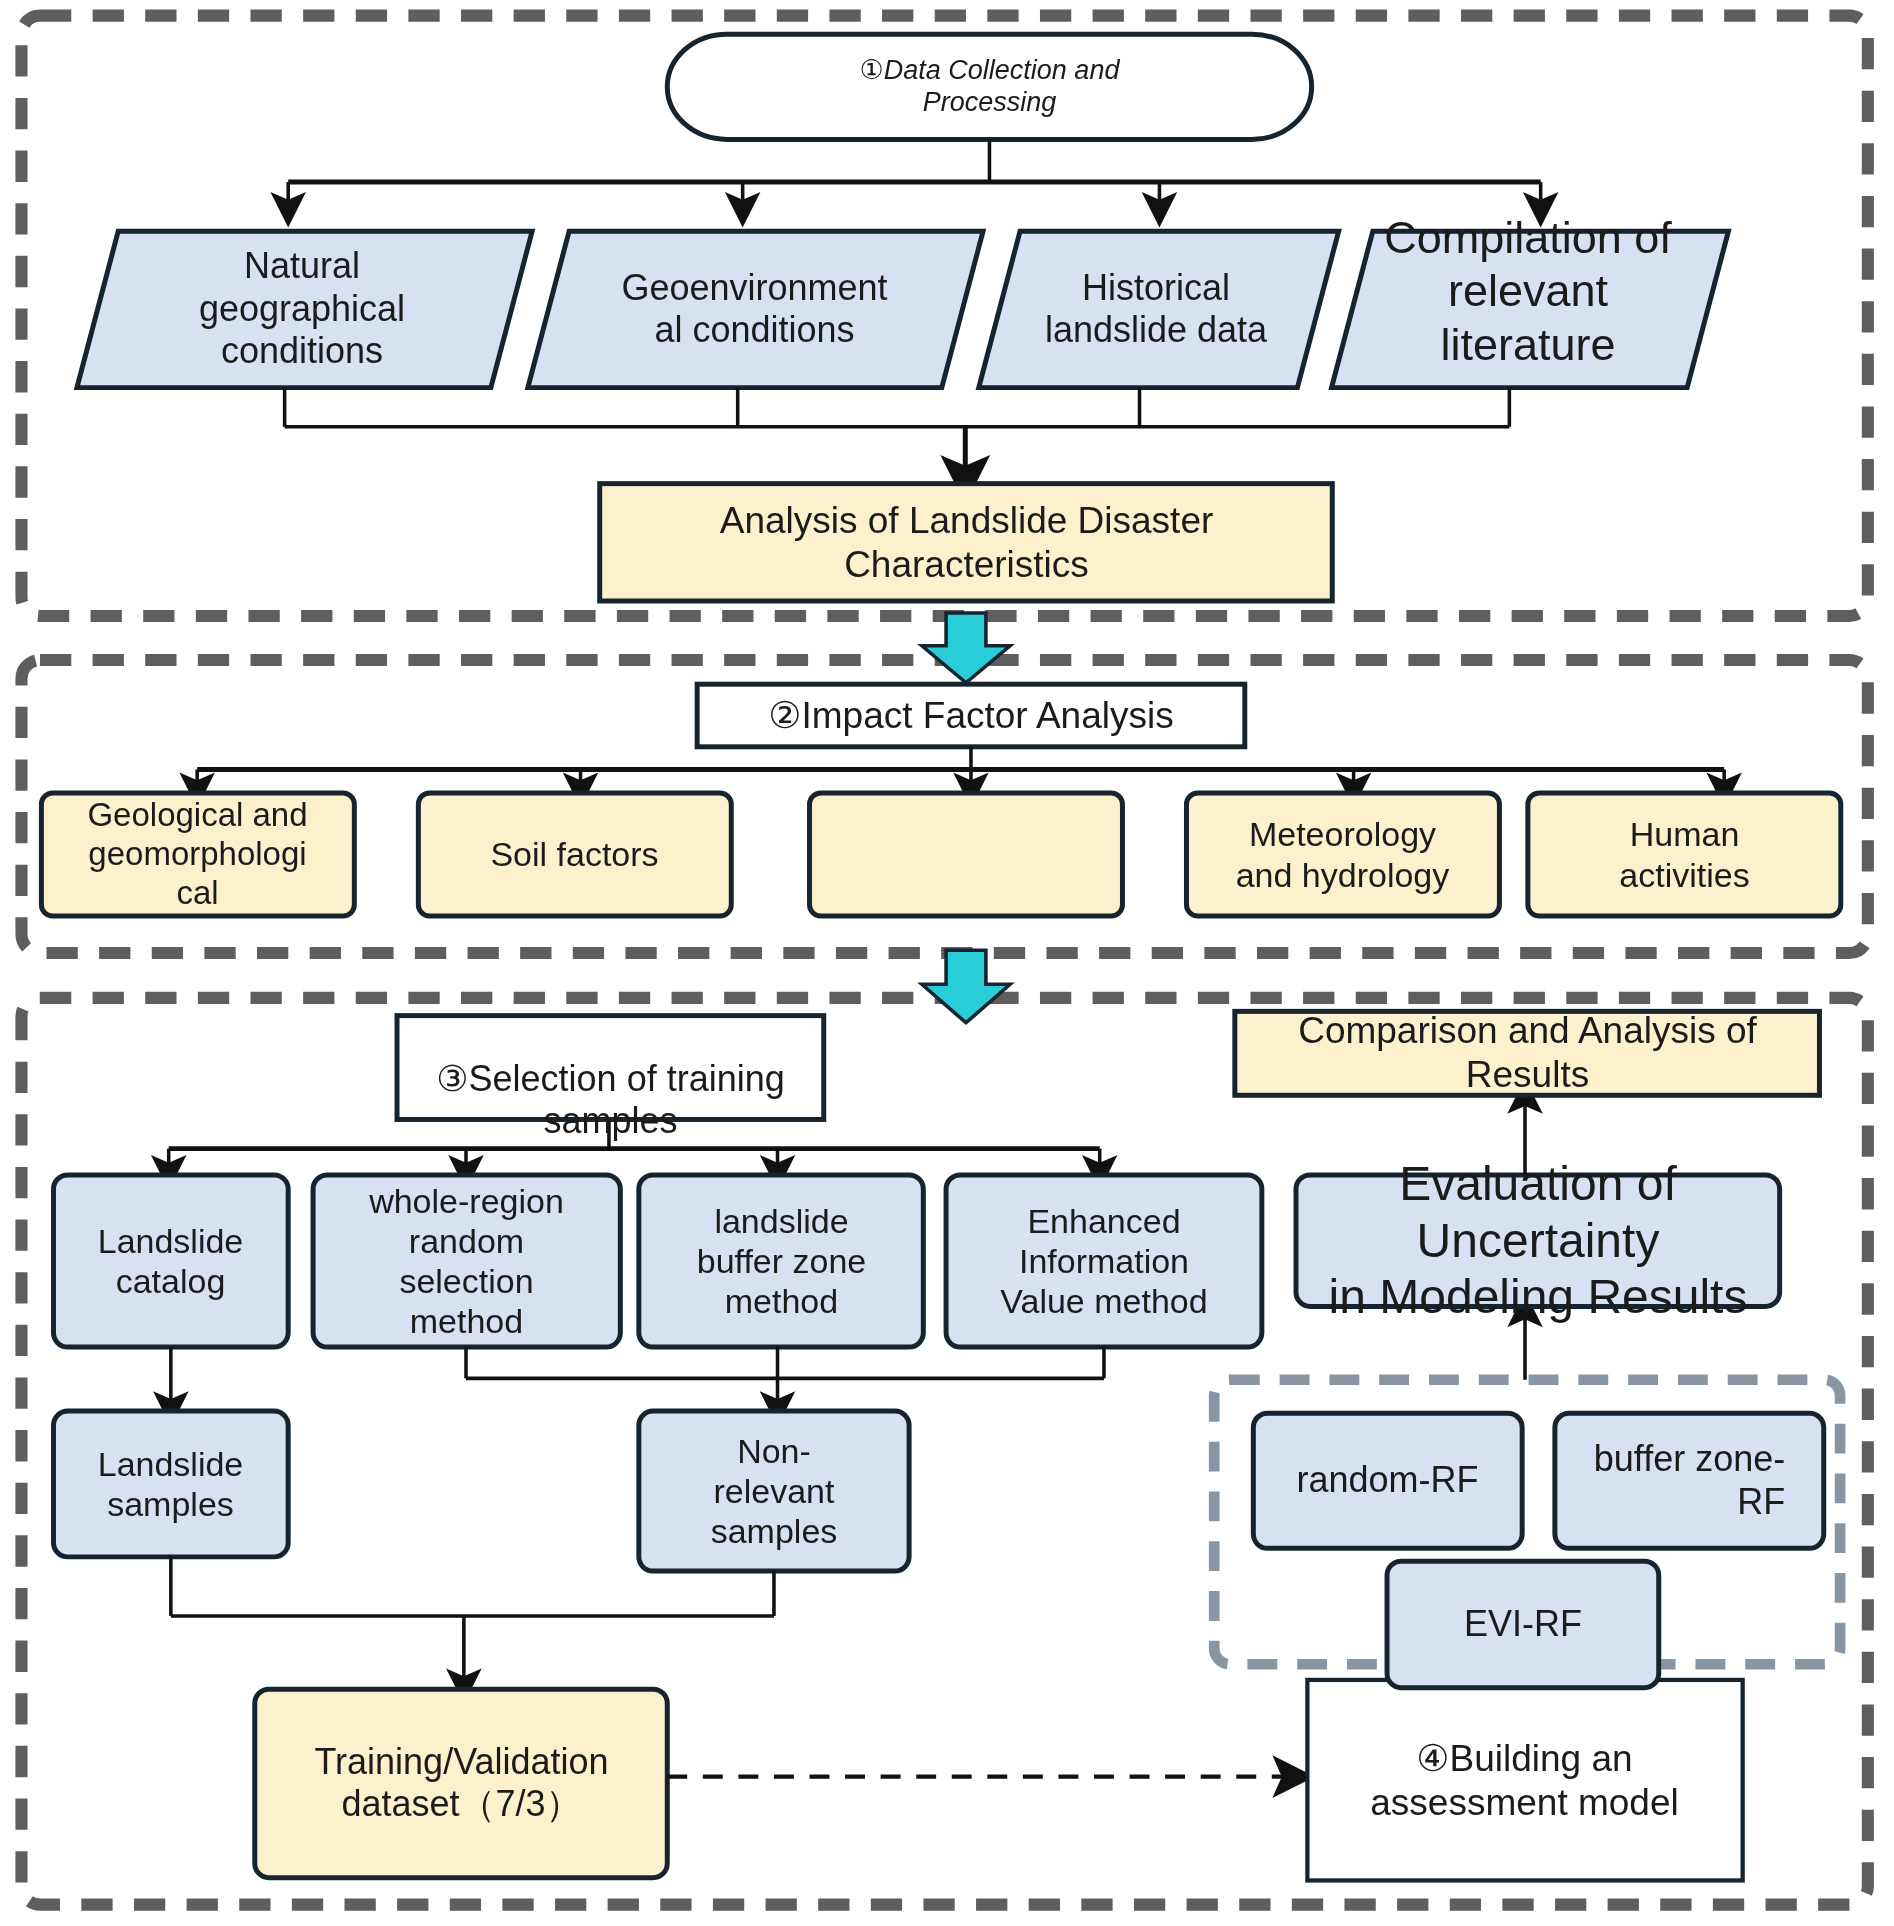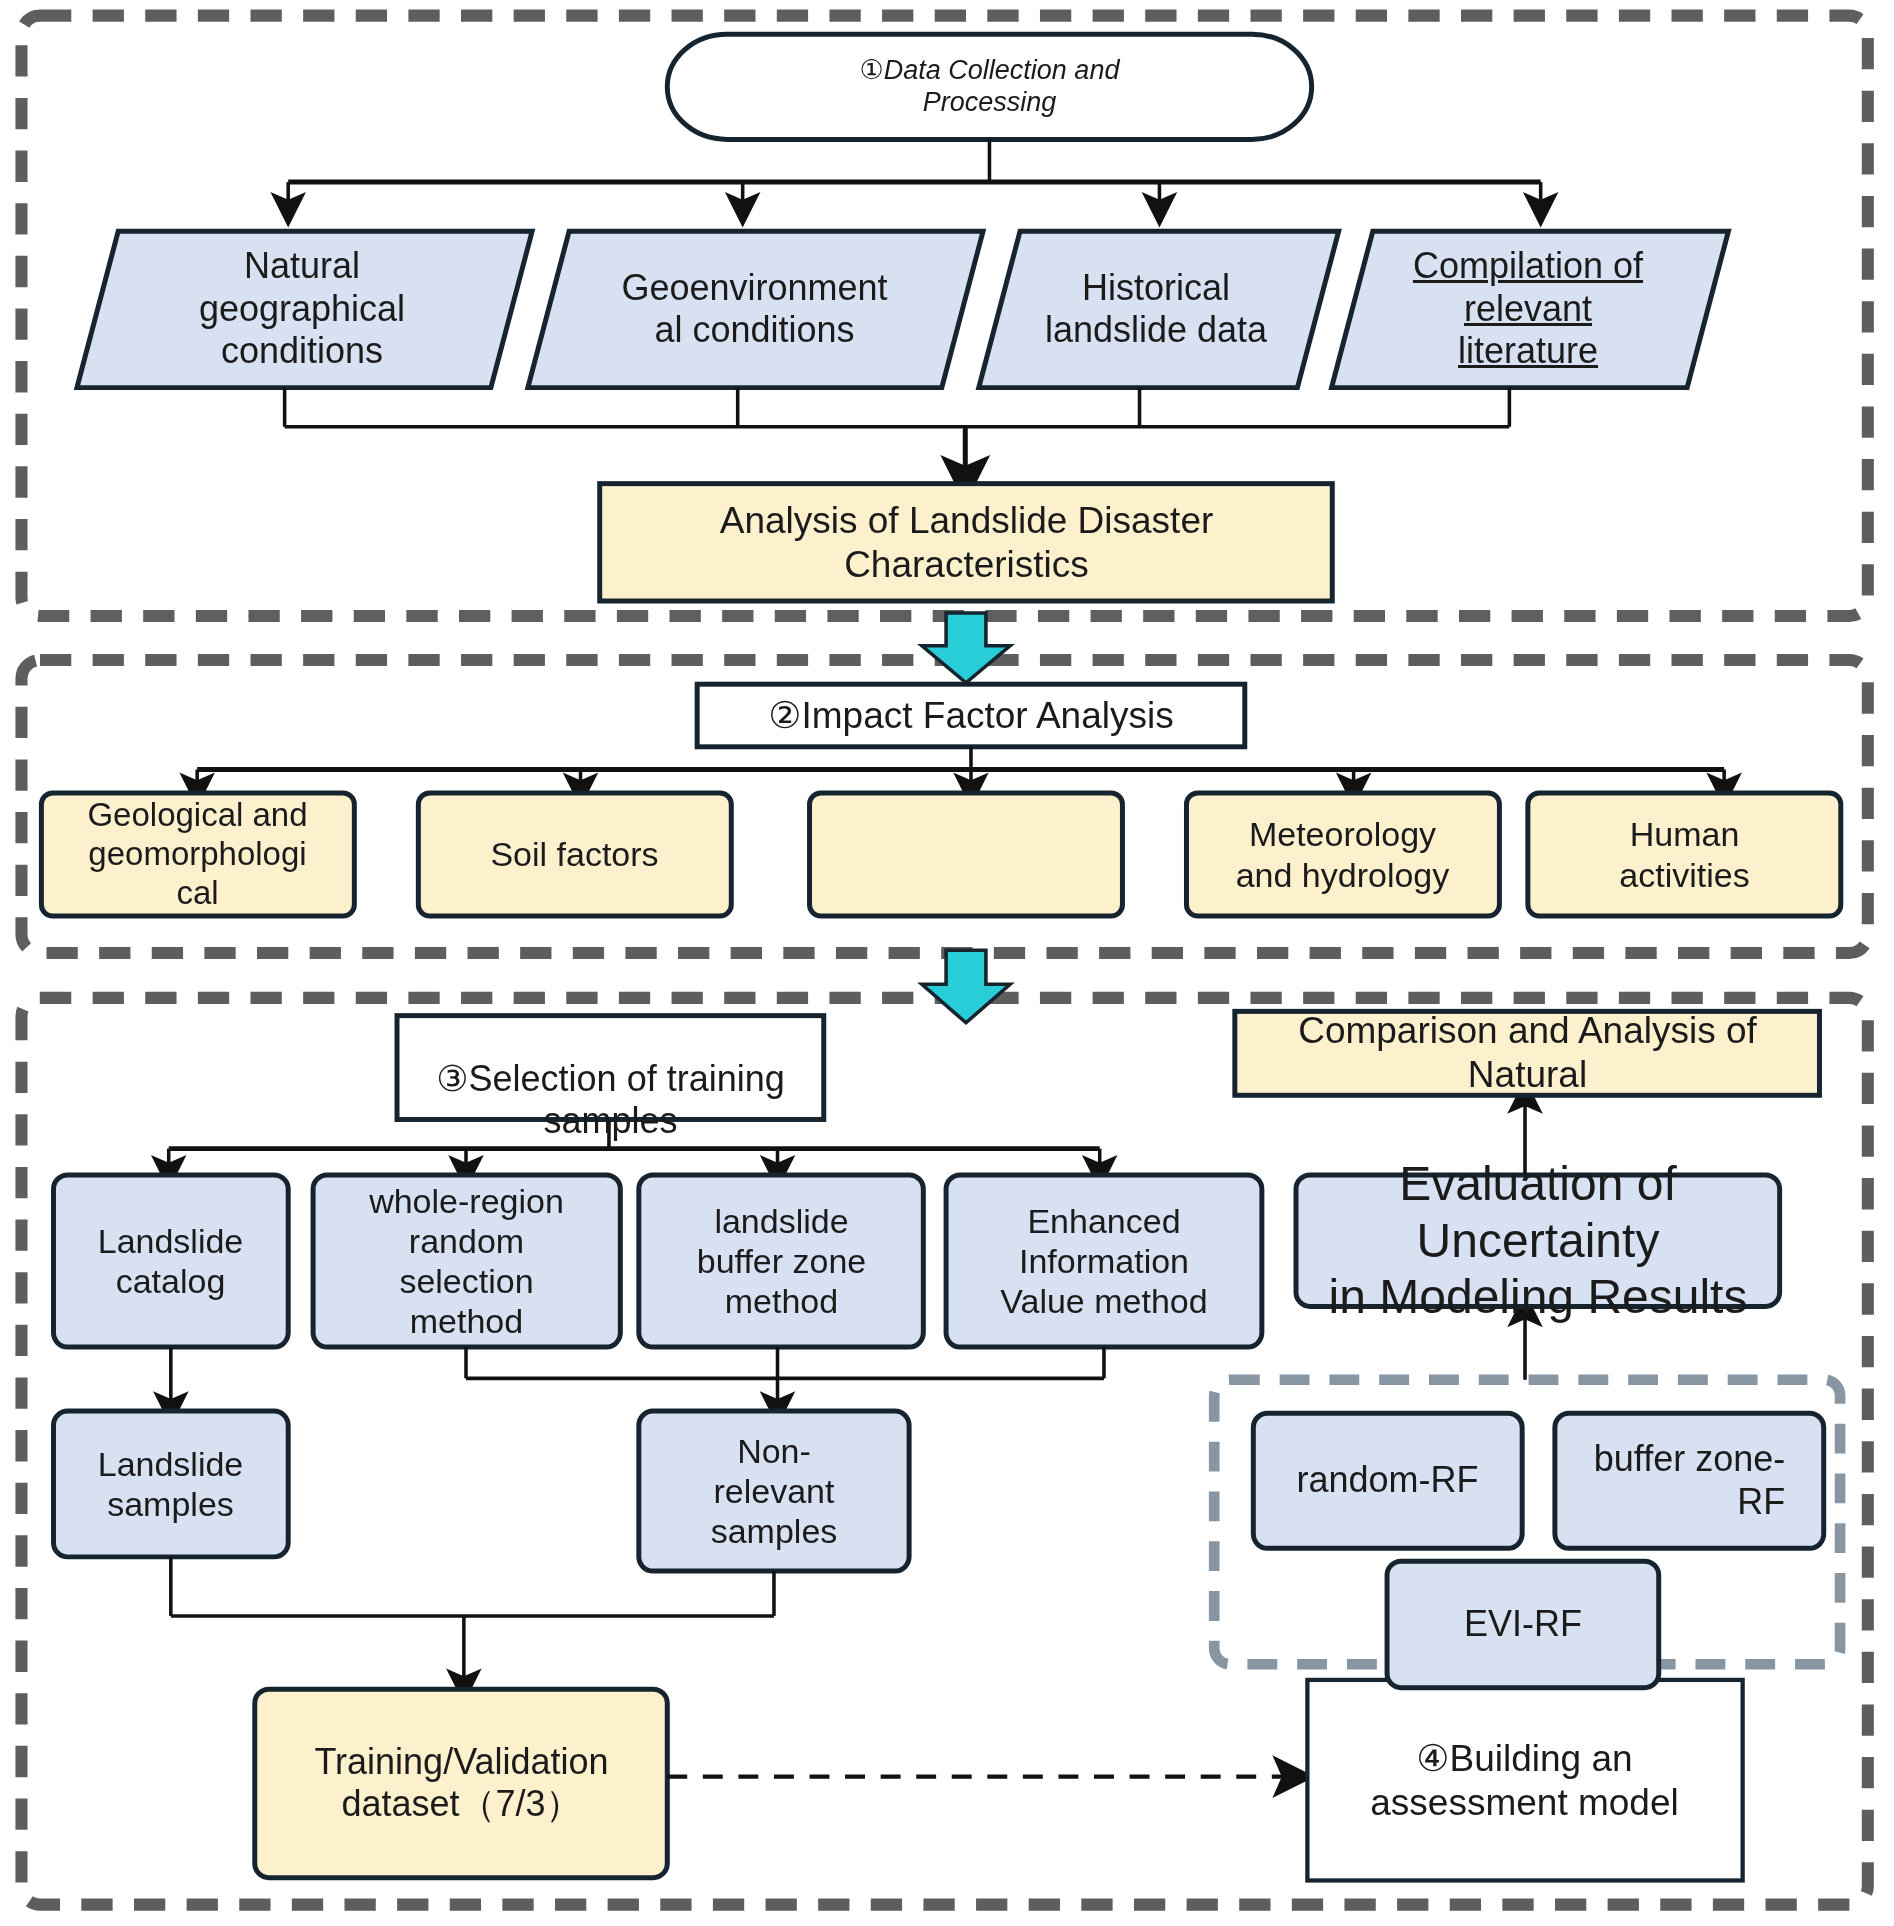--- a/index.html
+++ b/index.html
@@ -221,21 +221,21 @@
   <div class="nodeText" style="left:727px;top:34px;width:525px;height:105px;font-size:27px;font-style:italic;">①Data Collection and
 Processing</div>
 
   <div class="nodeText" style="left:92px;top:231px;width:420px;height:156px;font-size:36px;">Natural
 geographical
 conditions</div>
   <div class="nodeText" style="left:541px;top:231px;width:427px;height:156px;font-size:36px;">Geoenvironment
 al conditions</div>
   <div class="nodeText" style="left:989px;top:231px;width:334px;height:156px;font-size:36px;">Historical
 landslide data</div>
-  <div class="nodeText" style="left:1343px;top:231px;width:370px;height:156px;font-size:36px;text-decoration:underline;">Compilation of
+  <div class="nodeText" style="left:1343px;top:213px;width:370px;height:156px;font-size:45px;">Compilation of
 relevant
 literature</div>
 
   <div class="nodeText" style="left:600px;top:484px;width:733px;height:117px;font-size:37px;">Analysis of Landslide Disaster
 Characteristics</div>
 
   <div class="nodeText" style="left:697px;top:684px;width:548px;height:63px;font-size:37px;">②Impact Factor Analysis</div>
 
   <div class="nodeText" style="left:41px;top:793px;width:313px;height:123px;font-size:33px;">Geological and
 geomorphologi
@@ -276,16 +276,16 @@
 
   <div class="nodeText" style="left:1253px;top:1413px;width:269px;height:135px;font-size:36px;">random-RF</div>
   <div class="nodeText" style="left:1555px;top:1413px;width:269px;height:135px;font-size:36px;text-align:right;">buffer zone-
 RF</div>
   <div class="nodeText" style="left:1387px;top:1561px;width:272px;height:127px;font-size:36px;">EVI-RF</div>
 
   <div class="nodeText" style="left:1296px;top:1175px;width:484px;height:132px;font-size:48px;">Evaluation of Uncertainty
 in Modeling Results</div>
 
   <div class="nodeText" style="left:1235px;top:1011px;width:585px;height:84px;font-size:37px;">Comparison and Analysis of
-Natural</div>
+Results</div>
 
 </div>
 
 
 </body></html>

